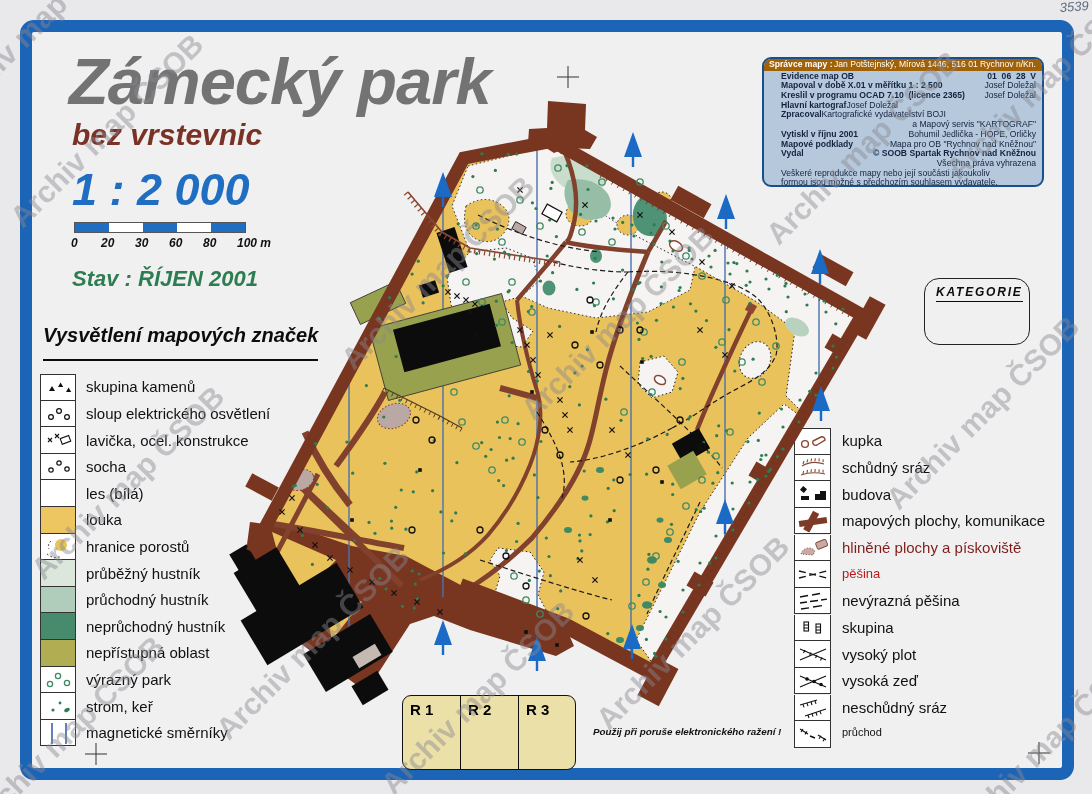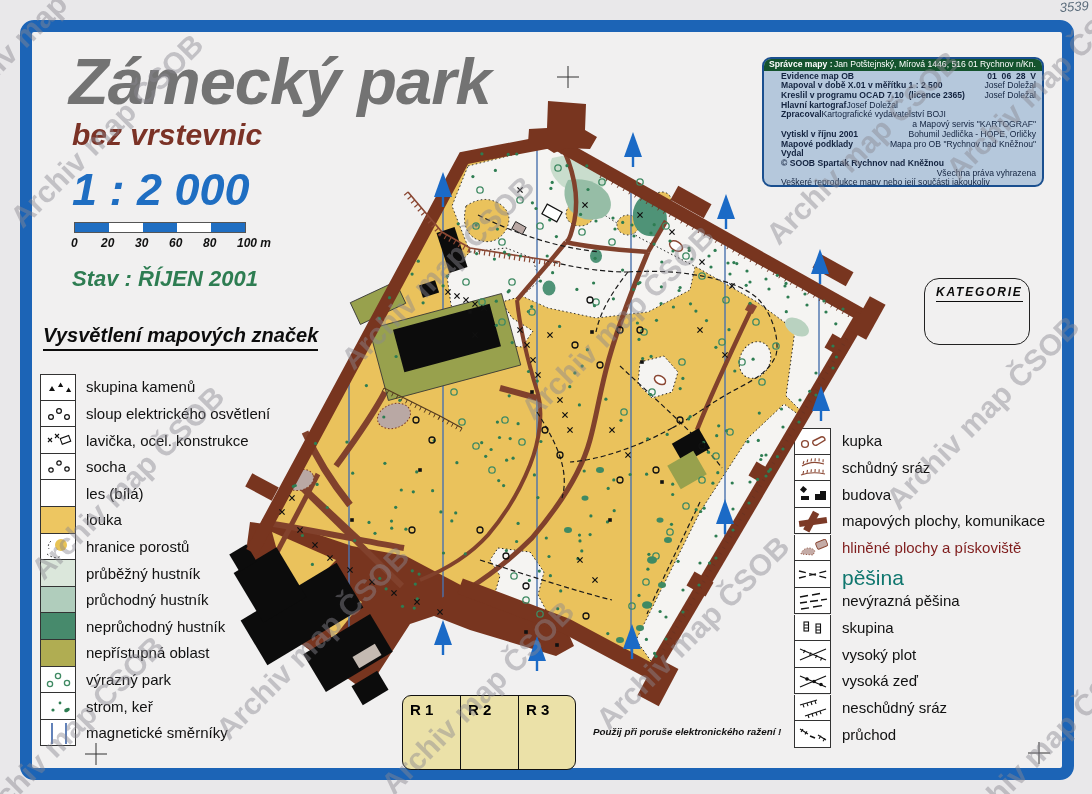--- a/index.html
+++ b/index.html
@@ -30,21 +30,21 @@
 <span class="abs" style="left:71px">0</span>
     <span class="abs" style="left:101px">20</span>
     <span class="abs" style="left:135px">30</span>
     <span class="abs" style="left:169px">60</span>
     <span class="abs" style="left:203px">80</span>
     <span class="abs" style="left:237px;white-space:nowrap">100 m</span>
 </div>
 
 <div class="abs" style="left:72px;top:266px;font-size:22px;font-weight:700;font-style:italic;color:#2e7d52;">Stav : ŘÍJEN 2001</div>
 
-<div class="abs" style="left:43px;top:324px;font-size:20px;font-weight:700;font-style:italic;color:#0c0c0c;border-bottom:2px solid #0c0c0c;padding-bottom:2px;">Vysvětlení mapových značek</div>
+<div class="abs" style="left:43px;top:324px;font-size:20px;font-weight:700;font-style:italic;color:#0c0c0c;border-bottom:2px solid #0c0c0c;padding-bottom:12px;">Vysvětlení mapových značek</div>
 
 <div style="position:absolute;left:40px;top:374.0px;width:36px;height:26.6px;border:1px solid #333;border-top-width:1px;box-sizing:border-box;background:#fff;overflow:hidden"><svg width="36" height="27" viewBox="0 0 36 27">
       <path d="M8,16 l3,-5 l3,5 z M17,12 l2.6,-4.4 l2.6,4.4 z M25,17 l2.6,-4.4 l2.6,4.4 z" fill="#111"></path>
     </svg></div>
 <div style="position:absolute;left:86px;top:378.3px;font-size:15px;color:#111;white-space:nowrap">skupina kamenů</div>
 
 <div style="position:absolute;left:40px;top:400.6px;width:36px;height:26.6px;border:1px solid #333;border-top-width:0px;box-sizing:border-box;background:#fff;overflow:hidden"><svg width="36" height="27" viewBox="0 0 36 27">
       <g fill="none" stroke="#111" stroke-width="1.2">
         <circle cx="10" cy="16" r="2.4"></circle>
         <circle cx="18" cy="10" r="2.4"></circle>
@@ -170,21 +170,21 @@
       <rect x="21" y="6" width="11" height="7" rx="1.5" fill="#c4aba6" stroke="#8a4733" stroke-width="0.9" transform="rotate(-22 26 9)"></rect>
     </svg></div>
 <div style="position:absolute;left:842px;top:538.9px;font-size:15px;color:#7f1d1d;white-space:nowrap">hliněné plochy a pískoviště</div>
 
 <div style="position:absolute;left:794px;top:561.2px;width:37px;height:26.6px;border:1px solid #333;border-top-width:0px;box-sizing:border-box;background:#fff;overflow:hidden"><svg width="36" height="27" viewBox="0 0 36 27">
       <g stroke="#111" stroke-width="1.3" fill="none">
         <path d="M4,10 L32,17" stroke-dasharray="7 3.5"></path>
         <path d="M4,17 L32,10" stroke-dasharray="7 3.5"></path>
       </g>
     </svg></div>
-<div style="position:absolute;left:842px;top:565.6px;font-size:21px;color:#0f766e;white-space:nowrap">pěšina</div>
+<div style="position:absolute;left:842px;top:565.6px;font-size:13px;color:#b91c1c;white-space:nowrap">pěšina</div>
 
 <div style="position:absolute;left:794px;top:587.9px;width:37px;height:26.6px;border:1px solid #333;border-top-width:0px;box-sizing:border-box;background:#fff;overflow:hidden"><svg width="36" height="27" viewBox="0 0 36 27">
       <g stroke="#111" stroke-width="1.3" fill="none">
         <path d="M5,9 l8,-1.5 M17,7 l8,-1.5"></path>
         <path d="M5,15 l7,-1 M15,13.5 l8,-1 M26,12 l6,-0.8"></path>
         <path d="M6,21 l8,-1.2 M18,19 l9,-1.3"></path>
       </g>
     </svg></div>
 <div style="position:absolute;left:842px;top:592.2px;font-size:15px;color:#111;white-space:nowrap">nevýrazná pěšina</div>
 
@@ -226,21 +226,21 @@
     </svg></div>
 <div style="position:absolute;left:842px;top:698.8px;font-size:15px;color:#111;white-space:nowrap">neschůdný sráz</div>
 
 <div style="position:absolute;left:794px;top:721.1px;width:37px;height:26.6px;border:1px solid #333;border-top-width:0px;box-sizing:border-box;background:#fff;overflow:hidden"><svg width="36" height="27" viewBox="0 0 36 27">
       <g stroke="#111" stroke-width="1.1" fill="none">
         <path d="M5,8 l8,5 M23,14 l8,5"></path>
         <path d="M8,8 l-2,3 M12,10.4 l-2,3 M26,14.8 l-2,3 M30,17.2 l-2,3"></path>
         <path d="M15,15 l5,2" stroke-width="1.6"></path>
       </g>
     </svg></div>
-<div style="position:absolute;left:842px;top:725.5px;font-size:15px;color:#111;white-space:nowrap">průchod</div>
+<div style="position:absolute;left:842px;top:725.5px;font-size:11px;color:#111;white-space:nowrap">průchod</div>
 
 <svg class="abs" style="left:0;top:0" width="1092" height="794" viewBox="0 0 1092 794">
 <defs>
       <clipPath id="parkclip">
         <polygon points="464,152 548,138 566,146 862,314 652,674 564,628 460,588 404,618 366,690 298,640 250,554"></polygon>
       </clipPath>
     </defs>
 
 <polygon points="464,152 548,138 566,146 862,314 652,674 564,628 460,588 404,618 366,690 298,640 250,554" fill="#eac25c"></polygon>
 
@@ -806,21 +806,21 @@
       <rect x="630.8" y="649" width="2.4" height="10"></rect>
       <path d="M537,636 l9,25 l-18,0 z"></path>
       <rect x="535.8" y="661" width="2.4" height="10"></rect>
       <path d="M443,620 l9,25 l-18,0 z"></path>
       <rect x="441.8" y="645" width="2.4" height="10"></rect>
     </g>
 </svg>
 
 <div class="abs" style="left:762px;top:57px;width:282px;height:130px;background:#b5c8dc;border:2px solid #1a4f8f;border-radius:9px;box-sizing:border-box;overflow:hidden;font-size:8.6px;color:#13233f;">
 
-<div style="background:#14532d;color:#fff;display:flex;justify-content:space-between;padding:1px 6px 1px 5px;font-size:8.6px;line-height:9.6px;white-space:nowrap;">
+<div style="background:#a16207;color:#fff;display:flex;justify-content:space-between;padding:1px 6px 1px 5px;font-size:8.6px;line-height:9.6px;white-space:nowrap;">
 <span style="font-weight:700">Správce mapy :</span>
       <span>Jan Potštejnský, Mírová 1446, 516 01 Rychnov n/Kn.</span>
 </div>
 <div style="padding:1px 6px 0 5px;margin-left:12px;">
 <div style="display:flex;justify-content:space-between;line-height:9.7px;">
         <span style="font-weight:700">Evidence map OB</span>
         <span style="font-weight:700">01&nbsp;&nbsp;06&nbsp;&nbsp;28&nbsp;&nbsp;V</span>
       </div>
 <div style="display:flex;justify-content:space-between;line-height:9.7px;">
         <span style="font-weight:700">Mapoval v době X.01 v měřítku 1 : 2 500</span>
@@ -843,21 +843,21 @@
         <span style="font-weight:400">a Mapový servis "KARTOGRAF"</span>
       </div>
 <div style="display:flex;justify-content:space-between;line-height:9.7px;">
         <span style="font-weight:700">Vytiskl v říjnu 2001</span>
         <span style="font-weight:400">Bohumil Jedlička - HOPE, Orličky</span>
       </div>
 <div style="display:flex;justify-content:space-between;line-height:9.7px;">
         <span style="font-weight:700">Mapové podklady</span>
         <span style="font-weight:400">Mapa pro OB "Rychnov nad Kněžnou"</span>
       </div>
-<div style="display:flex;justify-content:space-between;line-height:9.7px;flex-direction:column;">
+<div style="display:flex;justify-content:space-between;line-height:9.7px;">
         <span style="font-weight:700">Vydal</span>
         <span style="font-weight:700">© SOOB Spartak Rychnov nad Kněžnou</span>
       </div>
 <div style="display:flex;justify-content:space-between;line-height:9.7px;">
         <span style="font-weight:400"></span>
         <span style="font-weight:400">Všechna práva vyhrazena</span>
       </div>
 <div style="text-align:left;line-height:9.6px;margin-top:0">Veškeré reprodukce mapy nebo její součásti jakoukoliv<br>formou jsou možné s předchozím souhlasem vydavatele.</div>
 </div>
 </div>

